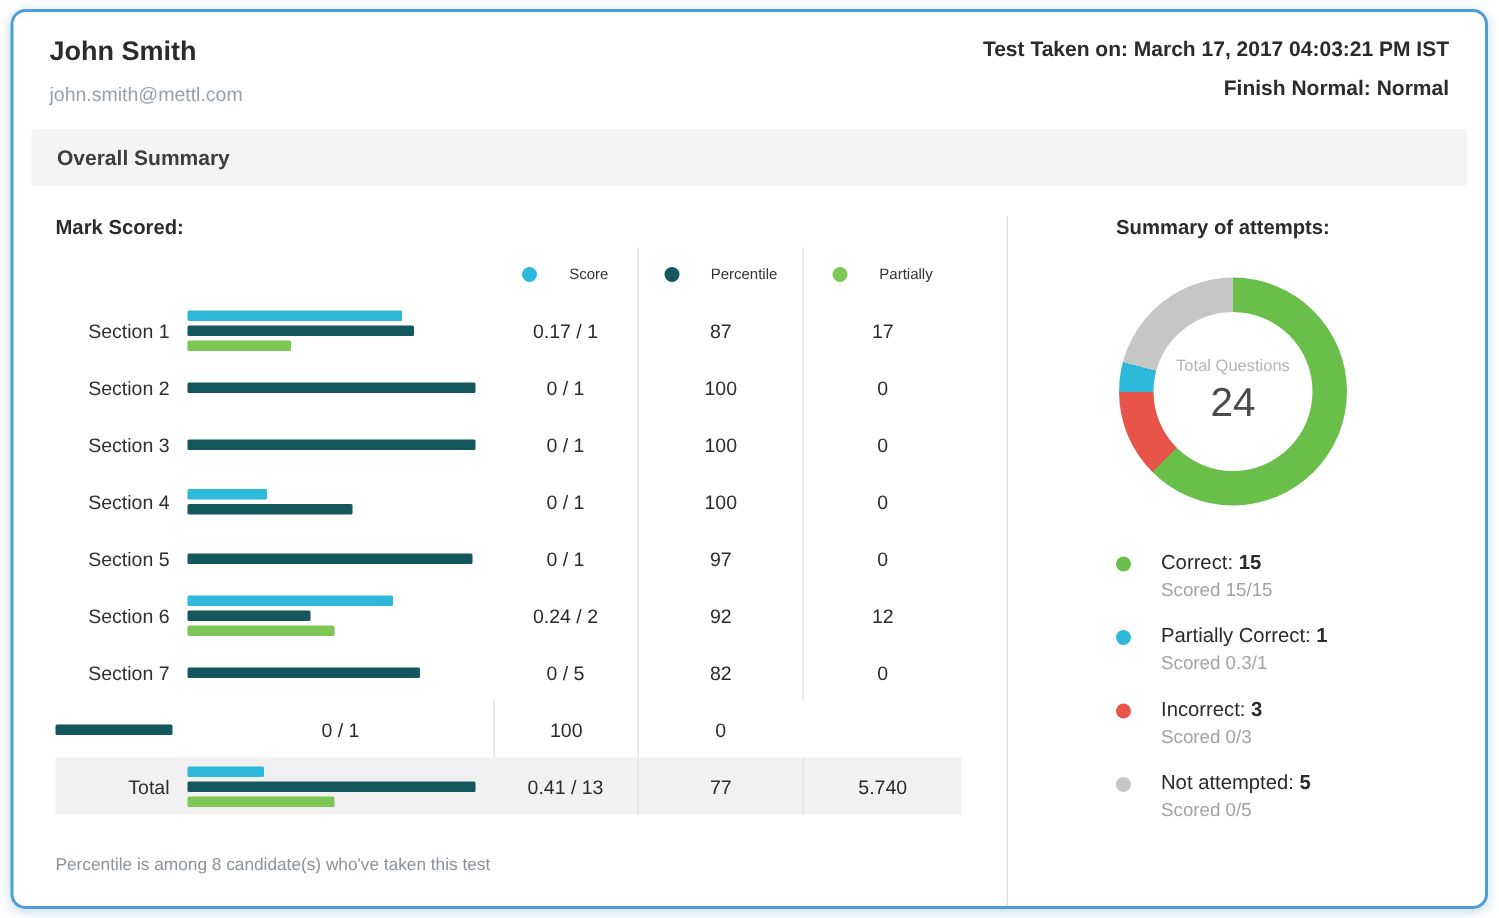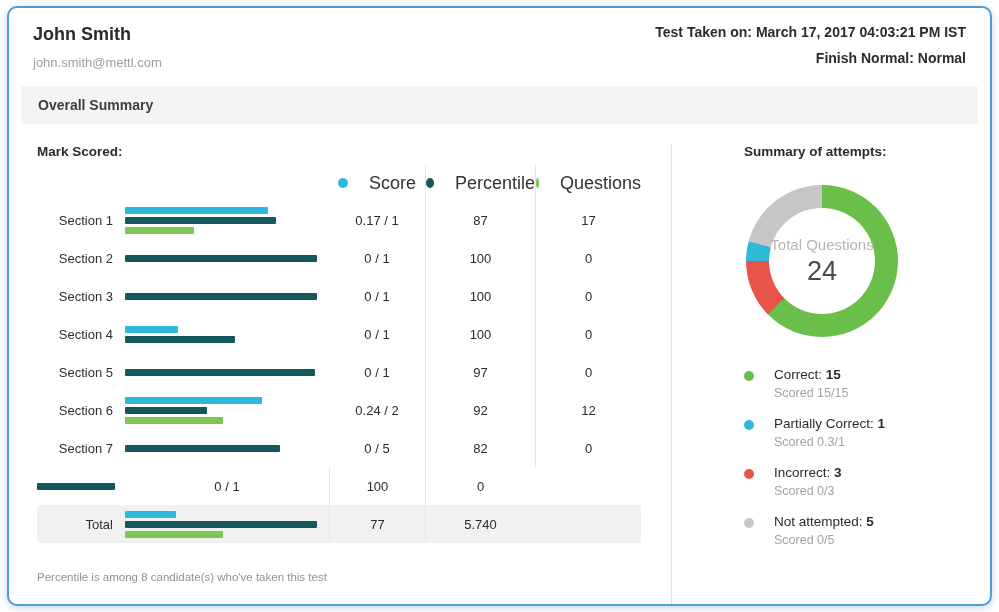--- a/index.html
+++ b/index.html
@@ -43,32 +43,32 @@
   
   .marks-grid { margin-top: 6px; }
   .mrow { display: grid; grid-template-columns: 88px 204px 96px 110px 106px; height: 38px; }
   .mrow.header { height: 36px; }
   .mrow.total { background: #f1f1f1; }
   .cell { display: flex; align-items: center; }
   .c-label { justify-content: flex-end; padding-right: 12px; font-size: 13px; color: #2f2f2f; }
   .c-bars { flex-direction: column; align-items: flex-start; justify-content: center; gap: 3px; padding-right: 8px; }
   .bar { height: 7px; border-radius: 1px; }
   .c-val { justify-content: center; font-size: 13px; color: #2b2b2b; }
-  .head { font-size: 18px; color: #333; gap: 21px; }
+  .head { font-size: 10px; color: #333; gap: 21px; }
   .head-dot { width: 10px; height: 10px; border-radius: 50%; display: inline-block; }
   .col-b { border-left: 1px solid #e5e5e5; }
   .footnote { margin-top: 28px; font-size: 11.5px; color: #8d9297; }
   
   .donut-wrap { position: relative; width: 152px; height: 152px; margin-top: 26px; margin-left: 2px; }
   .donut { width: 100%; height: 100%; border-radius: 50%; }
   .hole {
     position: absolute; inset: 23px; background: #fff; border-radius: 50%;
     display: flex; flex-direction: column; align-items: center; justify-content: center;
   }
-  .hole-label { font-size: 15px; color: #b5b5b5; text-align: right; }
+  .hole-label { font-size: 11px; color: #b5b5b5; text-align: right; }
   .hole-value { font-size: 27px; color: #4a4a4a; margin-top: 3px; }
   
   .att-legend { margin-top: 30px; }
   .att-item { display: flex; gap: 20px; margin-bottom: 16px; }
   .att-dot { width: 10px; height: 10px; border-radius: 50%; flex: 0 0 auto; margin-top: 4px; }
   .att-label { font-size: 13.5px; color: #2b2b2b; }
   .att-label b { font-weight: bold; }
   .att-scored { font-size: 12.5px; color: #a3a3a3; margin-top: 4px; }
 </style>
 </head>
@@ -110,21 +110,21 @@
             <div class="cell c-val head">
               <span class="head-dot" style="background: rgb(46, 184, 218);"></span>
               <span>Score</span>
             </div>
             <div class="cell c-val head col-b">
               <span class="head-dot" style="background: rgb(20, 87, 92);"></span>
               <span>Percentile</span>
             </div>
             <div class="cell c-val head col-b">
               <span class="head-dot" style="background: rgb(125, 200, 85);"></span>
-              <span>Questions</span>
+              <span>Partially</span>
             </div>
           </div>
 
         <div class="mrow">
               <div class="cell c-label">Section 1</div>
               <div class="cell c-bars">
                 <div class="bar" style="width: 73%; background: rgb(46, 184, 218);"></div>
                 <div class="bar" style="width: 77%; background: rgb(20, 87, 92);"></div>
                 <div class="bar" style="width: 35%; background: rgb(125, 200, 85);"></div>
               </div>
@@ -197,20 +197,21 @@
               <div class="cell c-val col-b">100</div>
               <div class="cell c-val col-b">0</div>
             </div>
             <div class="mrow total">
               <div class="cell c-label">Total</div>
               <div class="cell c-bars">
                 <div class="bar" style="width: 26%; background: rgb(46, 184, 218);"></div>
                 <div class="bar" style="width: 98%; background: rgb(20, 87, 92);"></div>
                 <div class="bar" style="width: 50%; background: rgb(125, 200, 85);"></div>
               </div>
+              <div class="cell c-val">0.41 / 13</div>
               <div class="cell c-val col-b">77</div>
               <div class="cell c-val col-b">5.740</div>
             </div>
           </div>
 
         <div class="footnote">Percentile is among 8 candidate(s) who've taken this test</div>
       </div>
 
       <div class="right">
         <div class="panel-title">Summary of attempts:</div>

